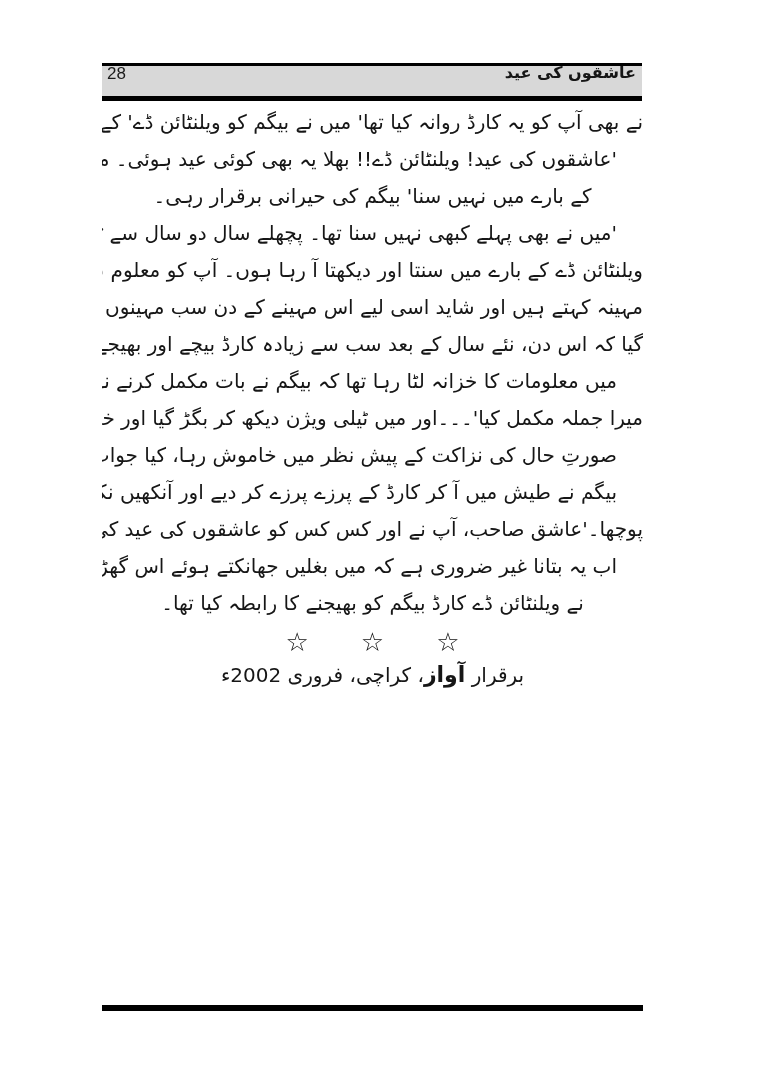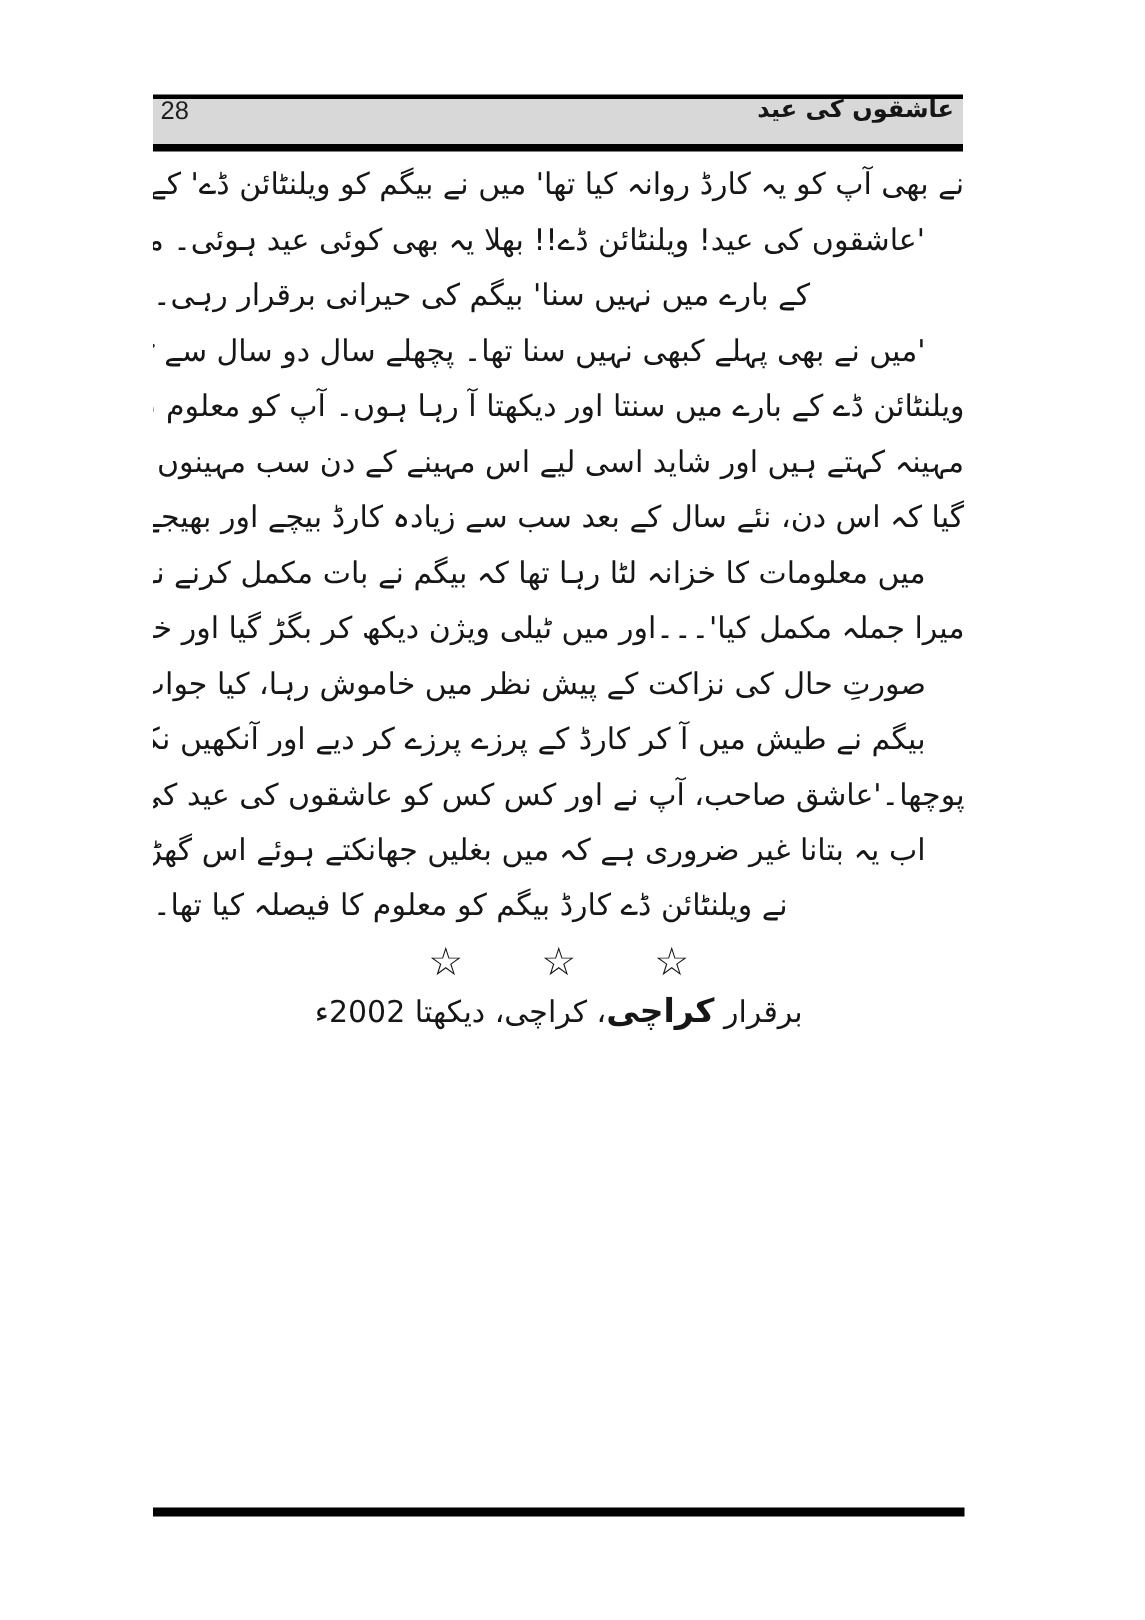--- a/index.html
+++ b/index.html
@@ -61,21 +61,21 @@
   }
   .text-line {
     height: 37px;
     line-height: 37px;
     font-size: 20px;
     white-space: nowrap;
     overflow: hidden;
     text-align: right;
   }
   .text-line.indent { padding-right: 26px; }
-  .text-line.center { text-align: left; padding-right: 0; }
+  .text-line.center { text-align: center; padding-right: 0; }
 
   
   .stars-row {
     position: absolute;
     left: 102px;
     top: 628px;
     width: 541px;
     display: flex;
     justify-content: center;
     gap: 52px;
@@ -131,28 +131,28 @@
       <div class="text-line indent">'میں نے بھی پہلے کبھی نہیں سنا تھا۔ پچھلے سال دو سال سے ٹیلی ویژن اور انٹرنیٹ پر</div>
       <div class="text-line">ویلنٹائن ڈے کے بارے میں سنتا اور دیکھتا آ رہا ہوں۔ آپ کو معلوم ہے، فروری کے مہینے کو رومانی</div>
       <div class="text-line">مہینہ کہتے ہیں اور شاید اسی لیے اس مہینے کے دن سب مہینوں سے کم ہوتے ہیں۔ انٹرنیٹ پر یہ بھی بتایا</div>
       <div class="text-line">گیا کہ اس دن، نئے سال کے بعد سب سے زیادہ کارڈ بیچے اور بھیجے جاتے ہیں اور۔۔۔'</div>
       <div class="text-line indent">میں معلومات کا خزانہ لٹا رہا تھا کہ بیگم نے بات مکمل کرنے نہیں دی اور تیوریاں چڑھا کر</div>
       <div class="text-line">میرا جملہ مکمل کیا'۔۔۔اور میں ٹیلی ویژن دیکھ کر بگڑ گیا اور خود بھی کارڈ بھیجنا شروع کر دیا!'</div>
       <div class="text-line indent">صورتِ حال کی نزاکت کے پیش نظر میں خاموش رہا، کیا جواب دیتا۔</div>
       <div class="text-line indent">بیگم نے طیش میں آ کر کارڈ کے پرزے پرزے کر دیے اور آنکھیں نکال کر اونچی آواز میں</div>
       <div class="text-line">پوچھا۔'عاشق صاحب، آپ نے اور کس کس کو عاشقوں کی عید کی مبارک باد بھیجی ہے؟'</div>
       <div class="text-line indent">اب یہ بتانا غیر ضروری ہے کہ میں بغلیں جھانکتے ہوئے اس گھڑی کو کوس رہا تھا، جب میں</div>
-      <div class="text-line center">نے ویلنٹائن ڈے کارڈ بیگم کو معلوم کا فیصلہ کیا تھا۔</div>
+      <div class="text-line center">نے ویلنٹائن ڈے کارڈ بیگم کو بھیجنے کا رابطہ کیا تھا۔</div>
     </div>
 
   <div class="stars-row" id="stars-row">
       <span class="star-glyph">☆</span>
       <span class="star-glyph">☆</span>
       <span class="star-glyph">☆</span>
     </div>
 
   <div class="citation">
-    <span>برقرار </span><span class="magazine-name">کراچی</span><span>، کراچی، دیکھتا 2002ء</span>
+    <span>برقرار </span><span class="magazine-name">آواز</span><span>، کراچی، فروری 2002ء</span>
   </div>
 
   <div class="bottom-rule"></div>
 
 </div>
 
 </body></html>

